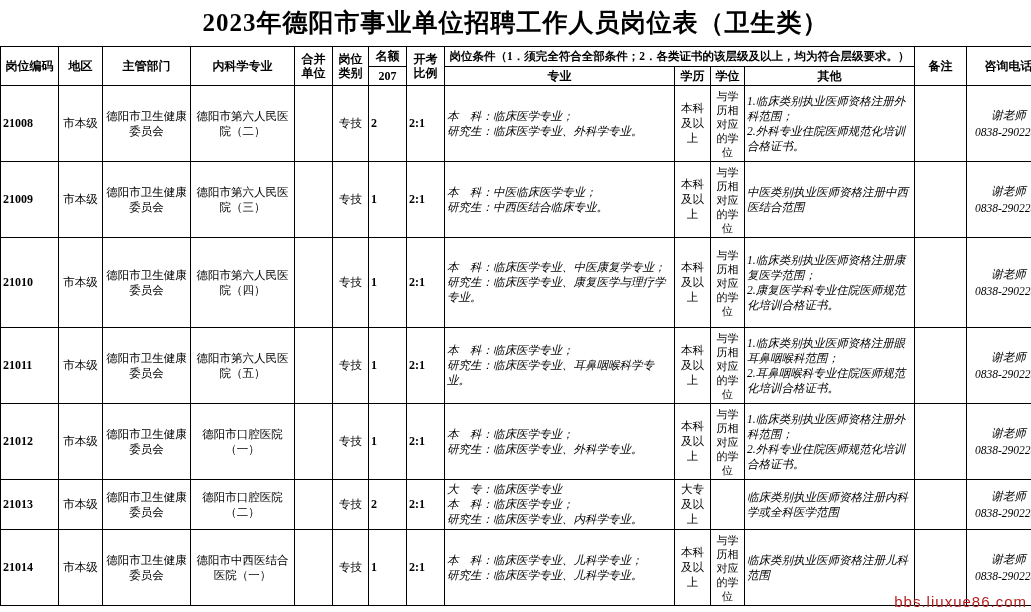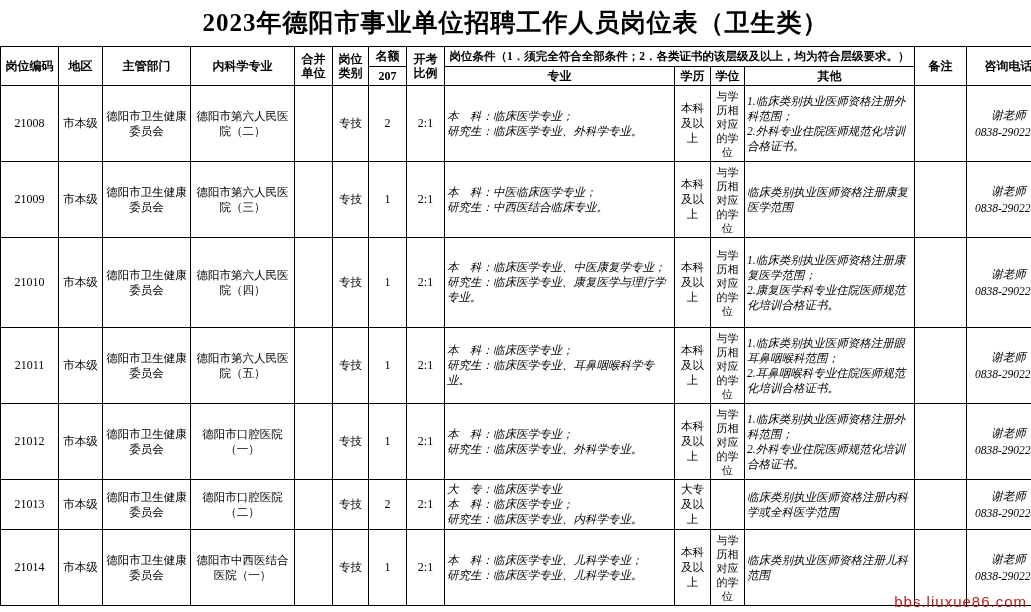--- a/index.html
+++ b/index.html
@@ -53,21 +53,21 @@
     text-align: center;
     font-weight: bold;
     font-size: 11.5px;
     line-height: 1.22;
     padding: 3px 4px;
     font-family: Liberation Serif, serif;
   }
   .ctr { text-align: center; }
   .lft { text-align: left; padding-left: 4px; padding-right: 3px; }
   .vcenter { vertical-align: middle; }
-  .num-cell { text-align: center; font-size: 12px; }
+  .num-cell { text-align: left; font-size: 12px; font-weight: bold; }
   .small { font-size: 11px; text-align: center; }
   .narrow-txt {
     font-size: 11.5px;
     line-height: 1.3;
   }
   .tel {
     text-align: center;
     font-size: 11.5px;
     line-height: 1.5;
   }
@@ -194,21 +194,21 @@
           <td class="ctr">专技</td>
           <td class="num-cell">1</td>
           <td class="num-cell">2:1</td>
           <td class="lft narrow-txt vcenter">
             <div class="stack">本　科：中医临床医学专业；</div>
             <div class="stack">研究生：中西医结合临床专业。</div>
           </td>
           <td class="ctr narrow-txt">本科及以上</td>
           <td class="ctr small">与学历相对应的学位</td>
           <td class="lft narrow-txt vcenter">
-            <div class="stack">临床类别执业医师资格注册康复医学范围</div>
+            <div class="stack">中医类别执业医师资格注册中西医结合范围</div>
           </td>
           <td class="ctr"></td>
           <td class="tel">
             <div class="stack">谢老师</div>
             <div class="stack">0838-2902283</div>
           </td>
         </tr>
         <tr style="height: 90px;">
           <td class="num-cell">21010</td>
           <td class="ctr">市本级</td>

